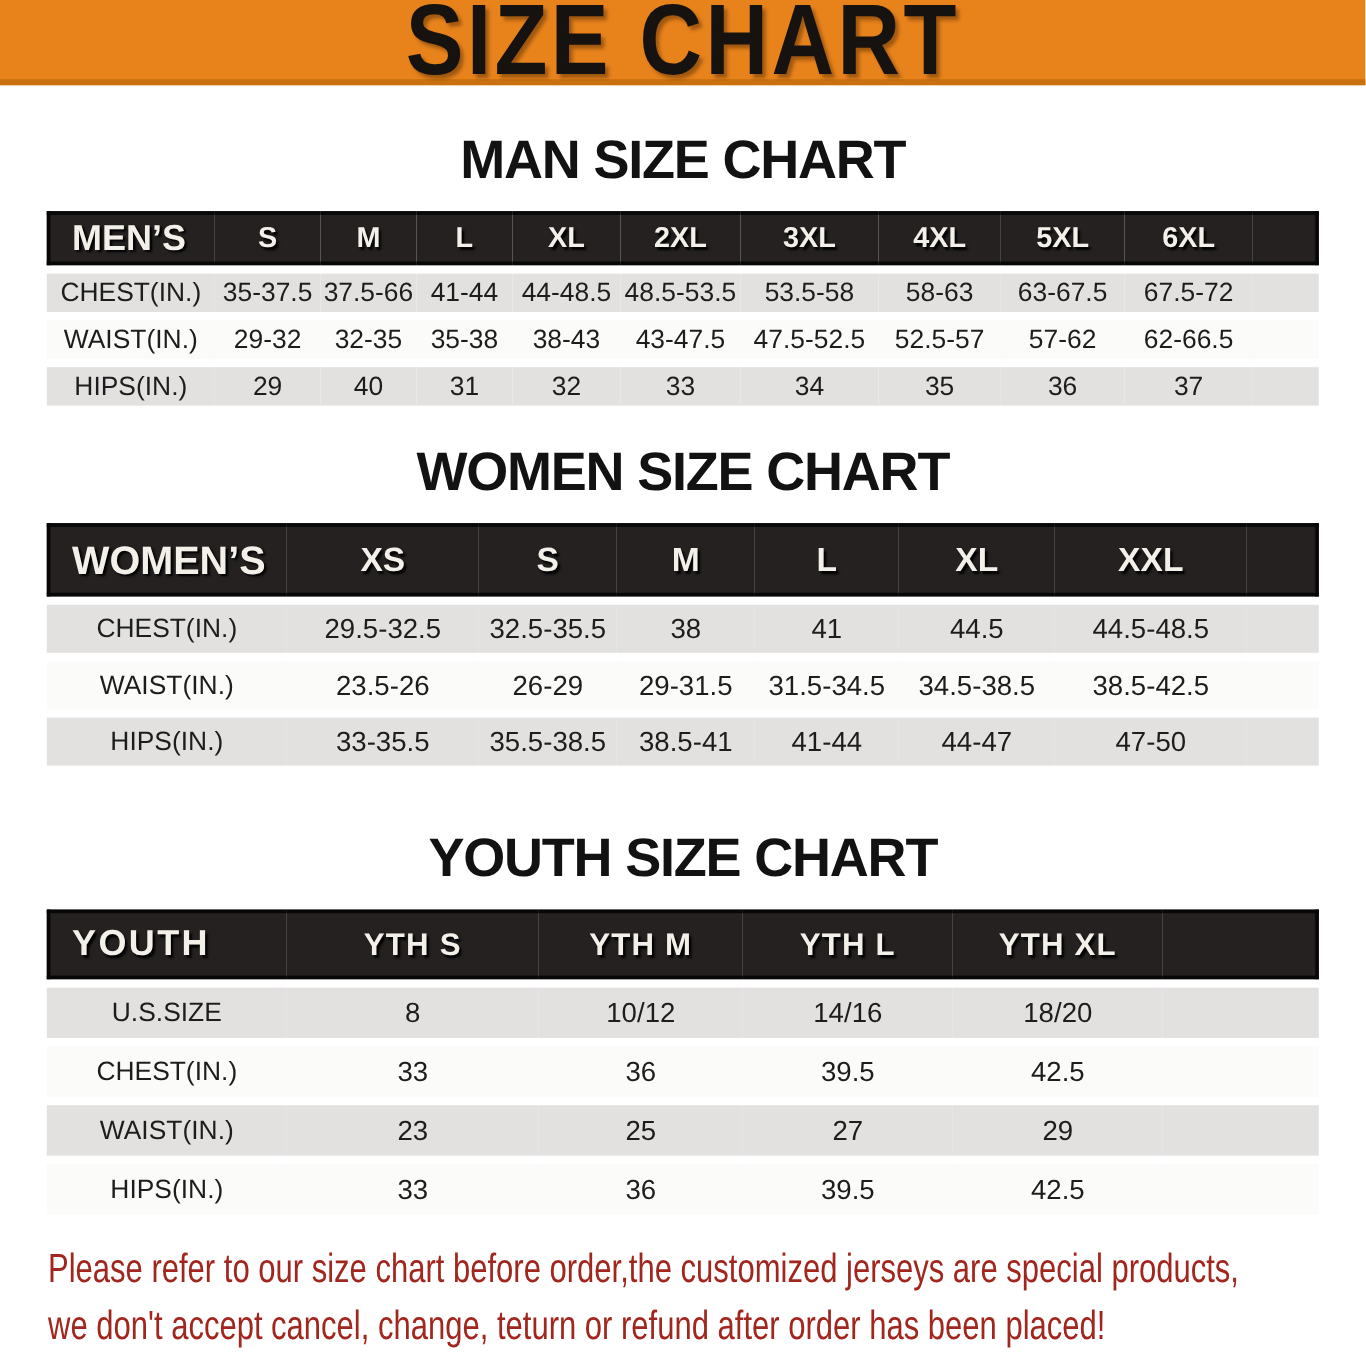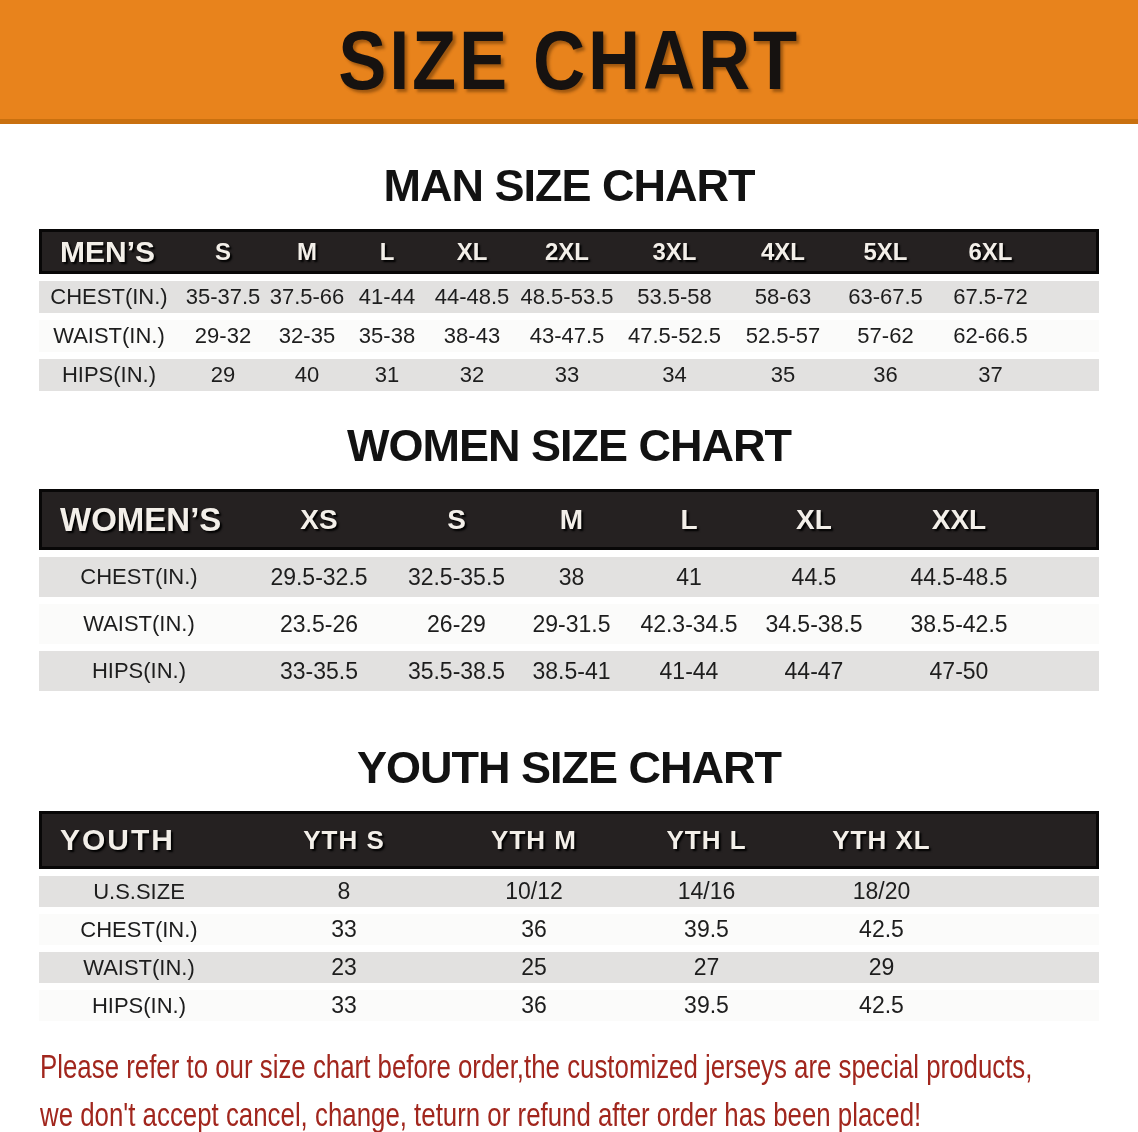--- a/index.html
+++ b/index.html
@@ -6,21 +6,21 @@
   html, body { width: 1138px; }
   body {
     height: 1132px;
     background: #ffffff;
     font-family: "Liberation Sans", sans-serif;
     overflow: hidden;
   }
 
   
   .banner {
-    height: 124px;
+    height: 71px;
     background: #e8831c;
     border-bottom: 5px solid #c9700f;
     display: flex;
     align-items: center;
     justify-content: center;
   }
   .banner-title {
     font-size: 76px;
     font-weight: 800;
     letter-spacing: 3px;
@@ -75,21 +75,21 @@
   .women-table td.hd { height: 61px; font-size: 28px; }
   .women-table td.hd-first { font-size: 33px; }
   .youth-table td.hd { height: 58px; font-size: 26px; letter-spacing: 1px; }
   .youth-table td.hd-first { font-size: 30px; letter-spacing: 2px; }
 
   
   .row-gray  td { background: #e2e1e0; }
   .row-white td { background: #fbfbfa; }
   .men-table   .row-gray td, .men-table   .row-white td { height: 32px; font-size: 22px; }
   .women-table .row-gray td, .women-table .row-white td { height: 40px; font-size: 23px; }
-  .youth-table .row-gray td, .youth-table .row-white td { height: 31px; font-size: 23px; }
+  .youth-table .row-gray td, .youth-table .row-white td { height: 42px; font-size: 23px; }
   td.lbl { font-size: 22px !important; }
 
   
   .footer {
     margin: 14px 0 0 40px;
     color: #a1261d;
     font-size: 34px;
     line-height: 48px;
   }
   .footer-line {
@@ -209,21 +209,21 @@
     <td>41</td>
     <td>44.5</td>
     <td>44.5-48.5</td>
     <td></td>
   </tr>
   <tr class="row-white">
     <td class="lbl">WAIST(IN.)</td>
     <td>23.5-26</td>
     <td>26-29</td>
     <td>29-31.5</td>
-    <td>42.3-34.5</td>
+    <td>31.5-34.5</td>
     <td>34.5-38.5</td>
     <td>38.5-42.5</td>
     <td></td>
   </tr>
   <tr class="row-gray">
     <td class="lbl">HIPS(IN.)</td>
     <td>33-35.5</td>
     <td>35.5-38.5</td>
     <td>38.5-41</td>
     <td>41-44</td>

